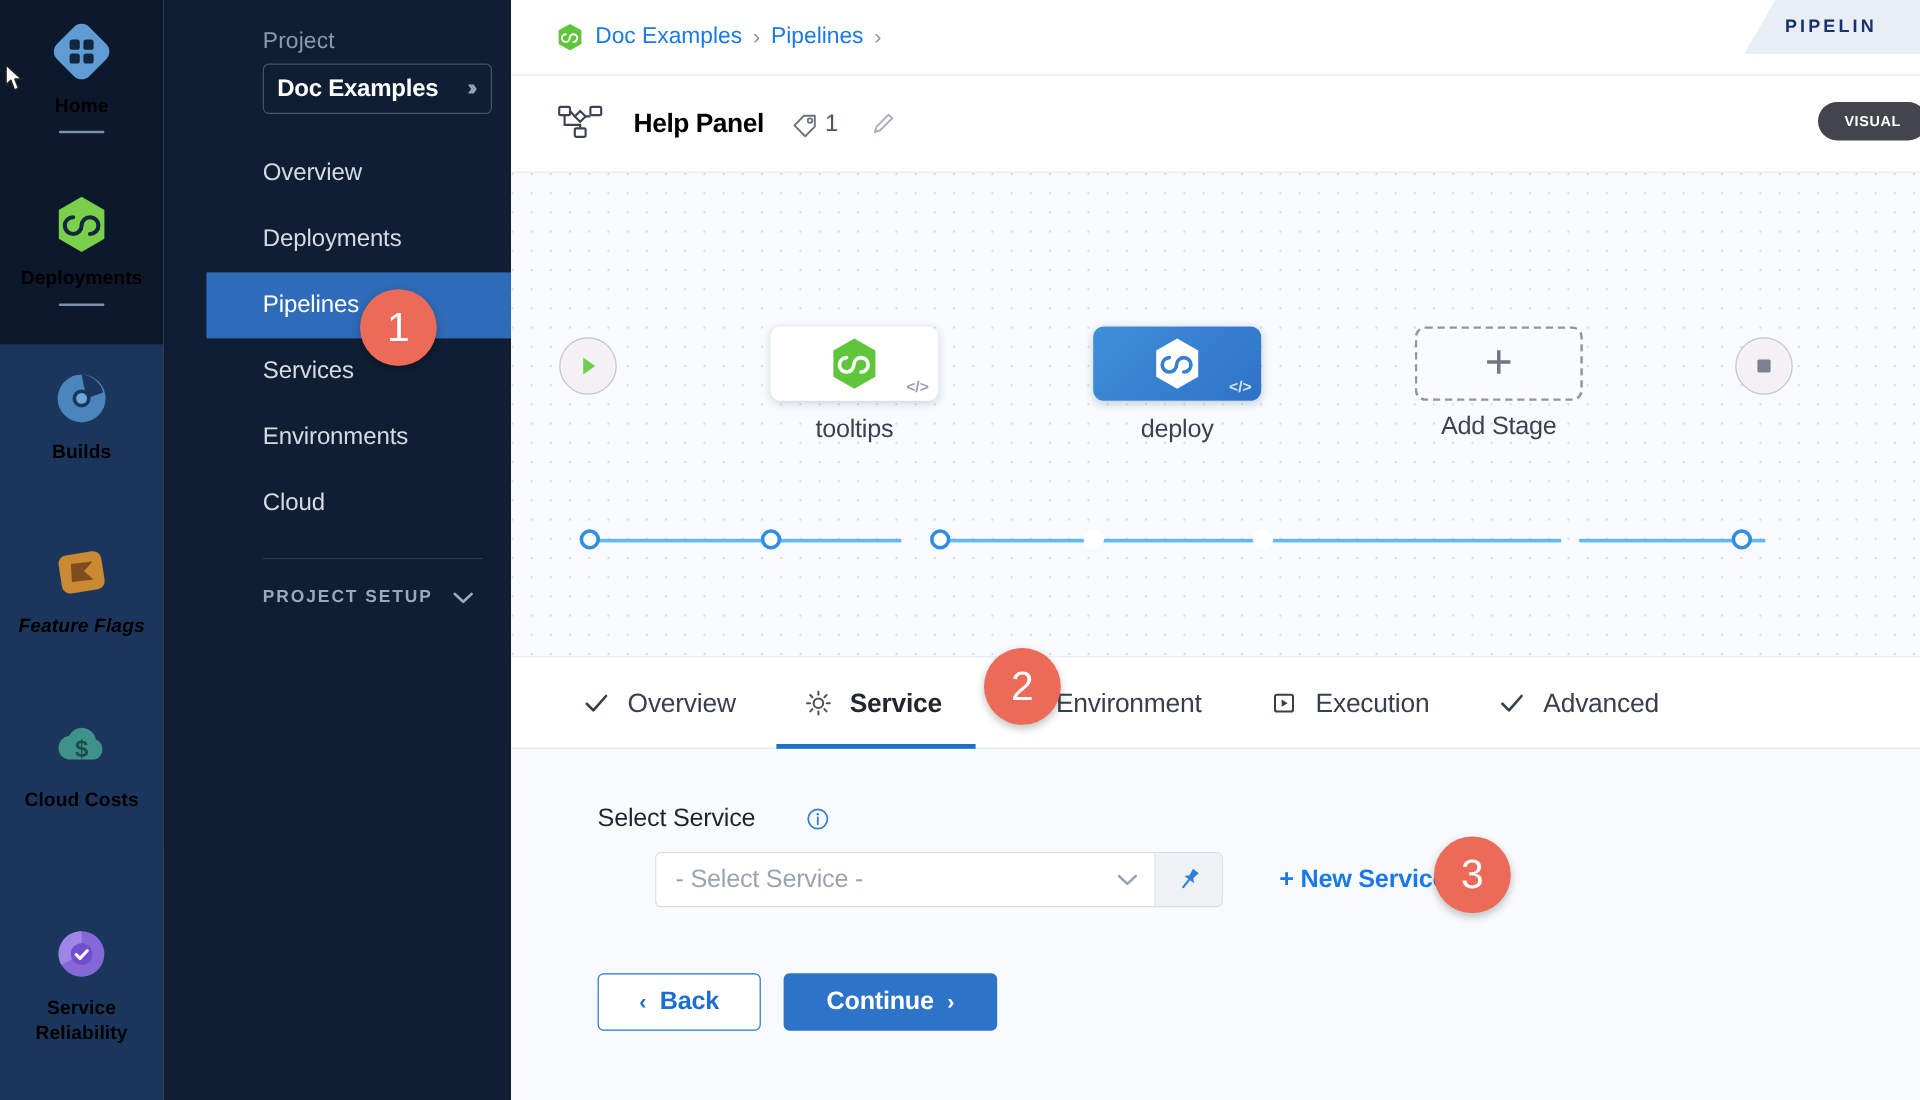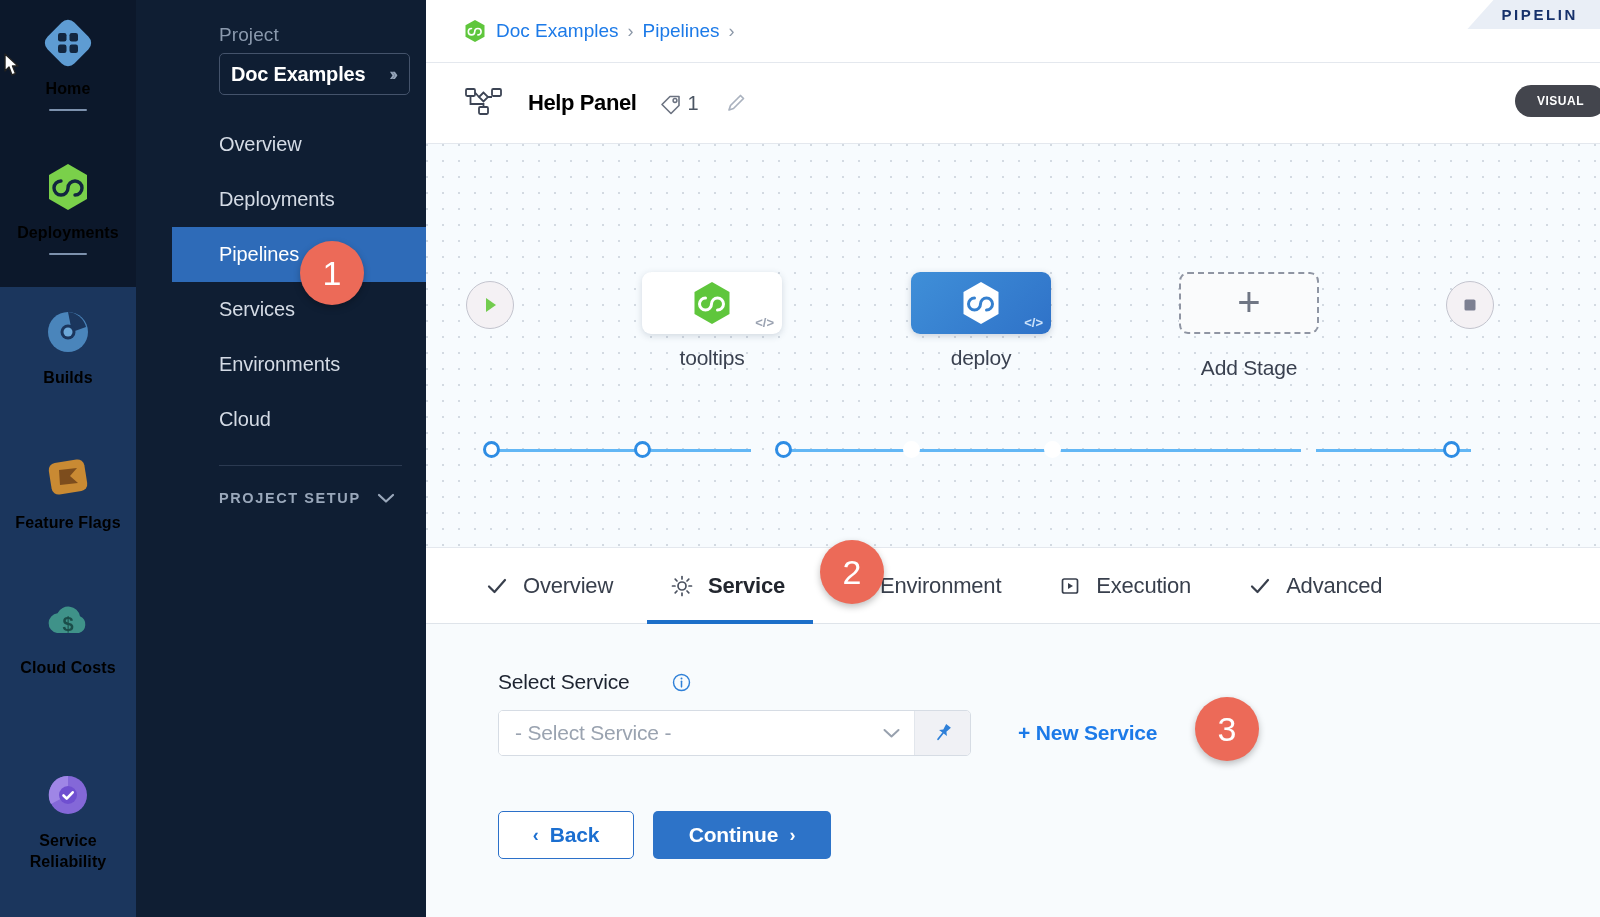--- a/index.html
+++ b/index.html
@@ -47,22 +47,22 @@
 
   
   .main { flex:1; position:relative; background:#fff; height:917px; overflow:hidden; }
 
   .crumbbar { height:62px; background:#fff; display:flex; align-items:center; padding-left:38px; }
   .crumb-logo { width:22px; height:24px; margin-right:10px; flex:0 0 22px; }
   .crumb-link { color:#1c7ae8; font-size:19px; cursor:pointer; }
   .crumb-sep { color:#8c98a8; font-size:18px; margin:0 9px; }
 
   .ribbon {
-    position:absolute; right:0; top:0; height:29px; background:#e9eef6;
-    display:flex; align-items:center; padding:0 22px 0 34px;
+    position:absolute; right:0; top:0; height:45px; background:#e9eef6;
+    display:flex; align-items:center; padding:0 36px 0 34px;
     clip-path: polygon(26px 0, 100% 0, 100% 100%, 0 100%);
     z-index:5;
   }
   .ribbon-txt { color:#16316b; font-size:15px; font-weight:700; letter-spacing:2.6px; }
 
   .titlebar {
     height:82px; border-top:1px solid #e4e8ee; border-bottom:1px solid #e4e8ee;
     display:flex; align-items:center; padding-left:38px; background:#fff; position:relative;
   }
   .title-icon { width:40px; height:34px; margin-right:24px; flex:0 0 40px; }
@@ -121,21 +121,21 @@
   .tab-txt { font-size:22px; color:#383f4c; letter-spacing:-.2px; }
   .tab.active .tab-txt { font-weight:700; color:#22262e; }
   .tab.active::after {
     content:""; position:absolute; left:-22px; right:-28px; bottom:0; height:4px; background:#1d6fc9;
   }
 
   
   .form-area { background:#f8fbfd; height:100%; padding:46px 0 0 72px; }
   .field-label { font-size:21px; color:#1d2330; letter-spacing:-.2px; display:flex; align-items:center;gap:34px; }
   .info-ico { margin-left:9px; width:19px; height:19px; }
-  .select-row { display:flex; align-items:center; margin-top:16px; }
+  .select-row { display:flex; align-items:center; margin-top:16px;margin-left:48px; }
   .select-outer {
     display:flex; width:473px; height:46px; border:1px solid #d6dce4;
     border-radius:5px; overflow:hidden; background:#fff;
   }
   .select-main {
     flex:1; display:flex; align-items:center; justify-content:space-between;
     padding:0 13px 0 16px; background:#fff; cursor:pointer;
   }
   .select-val { color:#9aa3b0; font-size:21px; letter-spacing:-.2px; }
   .sel-chev { color:#98a1ae; font-size:17px; }
@@ -196,21 +196,21 @@
     <div class="rail-item" style="top:305px;">
       <svg class="rail-icon" viewBox="0 0 54 54">
         <circle cx="27" cy="27" r="20" fill="#4a85bb"></circle>
         <path d="M27 7 A20 20 0 0 1 45 22 L31 27 Z" fill="#1b365d"></path>
         <circle cx="27" cy="27" r="7.5" fill="#1b365d"></circle>
         <circle cx="27" cy="27" r="4.5" fill="#6ca8d9"></circle>
       </svg>
       <div class="rail-label">Builds</div>
     </div>
 
-    <div class="rail-item" style="top:450px;">
+    <div class="rail-item" style="top:450px;font-style:italic;">
       <svg class="rail-icon" viewBox="0 0 54 54">
         <rect x="9" y="11" width="36" height="32" rx="7" transform="rotate(-9 27 27)" fill="#c98a33"></rect>
         <path d="M18 20 l18 -2 l-7 8 l8 7 l-18 2 Z" fill="#7d4d1d"></path>
       </svg>
       <div class="rail-label">Feature Flags</div>
     </div>
 
     <div class="rail-item" style="top:595px;">
       <svg class="rail-icon" viewBox="0 0 54 54">
         <path d="M16 38 a10 10 0 0 1 0.5 -19.8 a12 12 0 0 1 22.5 3 a9 9 0 0 1 -1 16.8 Z" fill="#3f9289"></path>
@@ -352,21 +352,21 @@
         </div>
         <div class="stage-label" style="left:-50px; top:74px;">deploy</div>
       </div>
       <div class="port white" style="left:477px;"></div>
       <div class="port white" style="left:618px;"></div>
 
       <div class="node" style="left:753px; top:128px;">
         <div class="stage-box dashed">
           <span class="plus-glyph">+</span>
         </div>
-        <div class="stage-label" style="left:-50px; top:72px;margin-top:12px;">Add Stage</div>
+        <div class="stage-label" style="left:-50px; top:72px;">Add Stage</div>
       </div>
 
       <div class="node" style="left:1020px; top:137px;">
         <div class="circ-node">
           <svg width="22" height="22" viewBox="0 0 22 22">
             <rect x="5.5" y="5.5" width="11" height="11" rx="1.6" fill="#7c8091"></rect>
           </svg>
         </div>
       </div>
       <div class="port" style="left:1017px;"></div>

